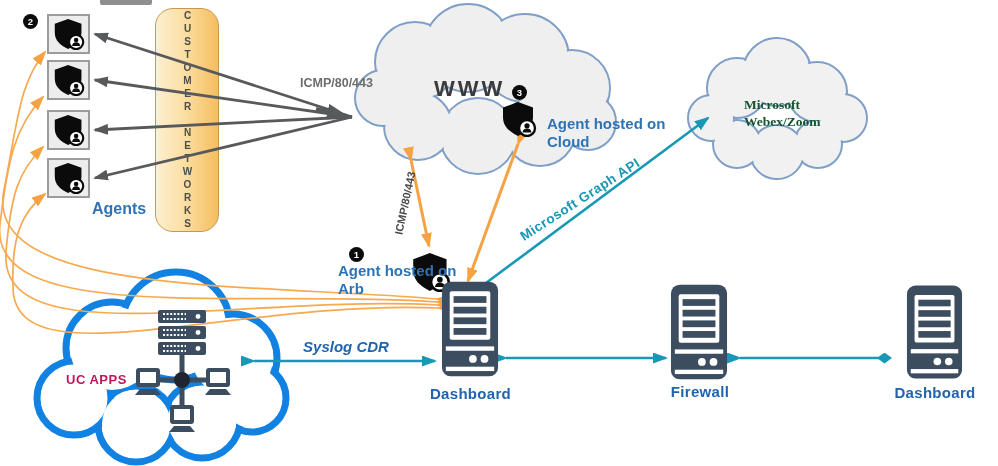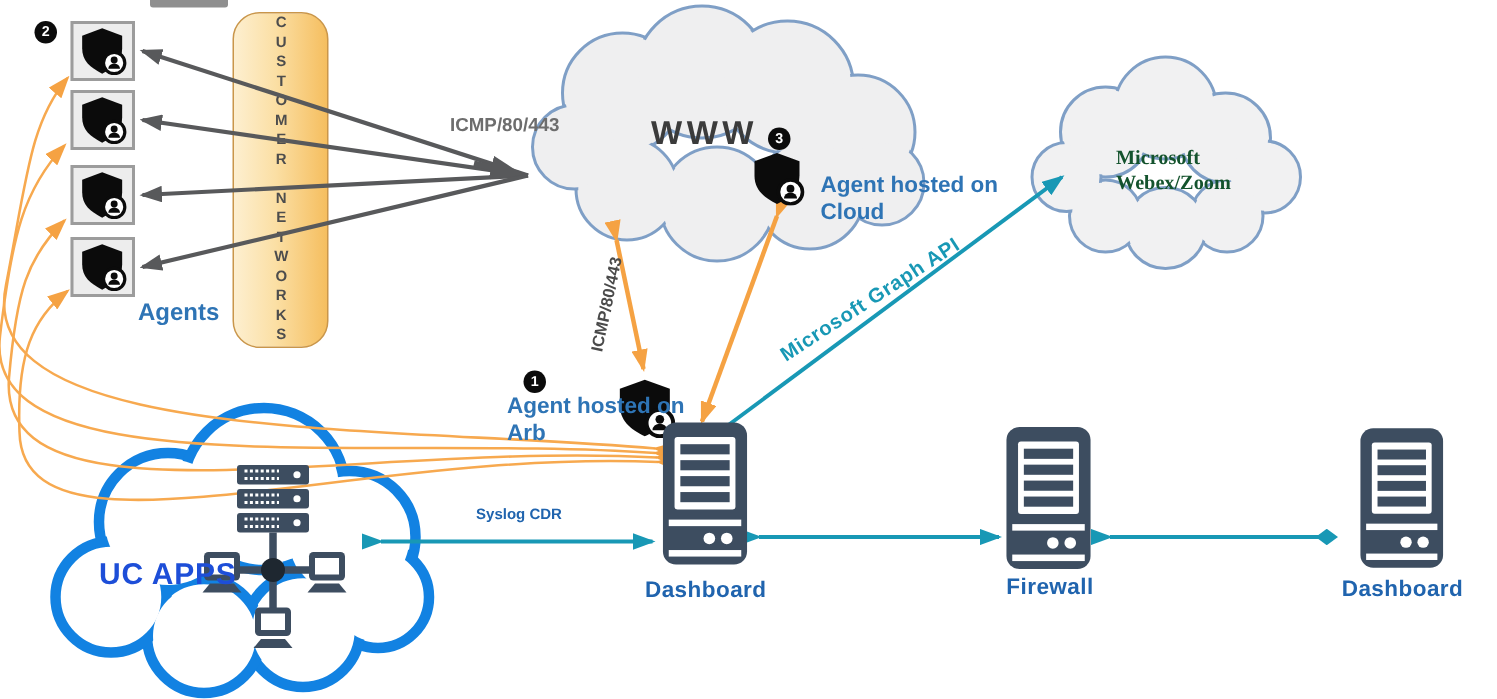--- a/index.html
+++ b/index.html
@@ -59,33 +59,33 @@
     background:#0B0B0B;color:#fff;font-size:9.5px;font-weight:bold;
     display:flex;align-items:center;justify-content:center;line-height:1;
   }
 
   
   .lbl{position:absolute;font-weight:bold;white-space:pre-line;}
   .blue{color:#2064AE;}
   .note{color:#2E74B5;font-size:15px;line-height:1.18;}
   #www-label{font-size:22px;color:#3B3B3B;letter-spacing:3px;text-align:center;}
   #webex-label{font-size:13.5px;color:#14532d;line-height:1.25;font-weight:600;font-family:Liberation Serif, serif;}
-  #ucapps-label{font-size:20px;color:#1d4ed8;letter-spacing:.5px;}
+  #ucapps-label{font-size:13px;color:#be185d;letter-spacing:.5px;}
   #icmp-agents-label{font-size:12.5px;color:#6D6D6D;}
   #icmp-arb-label{
     font-size:11px;color:#4A4A4A;width:92px;text-align:center;
     transform:rotate(-78deg);
   }
   #graph-api-label{
     font-size:13.5px;color:#1898B5;width:170px;text-align:center;
     letter-spacing:.5px;transform:rotate(-33deg);
   }
   #agents-label{font-size:16px;color:#2E74B5;}
   .server-label{font-size:15px;text-align:center;letter-spacing:.3px;}
-  .flow-label{font-size:10px;text-align:center;}
+  .flow-label{font-size:15px;text-align:center;font-style:italic;}
   #top-bar{left:100px;top:0;width:52px;height:5px;background:#8F8F8F;border-radius:0 0 2px 2px;}
 </style>
 </head>
 <body>
 
 <div id="stage">
 
   <div id="bg-layer" class="layer">
     <div id="top-bar" class="abs"></div>
 

